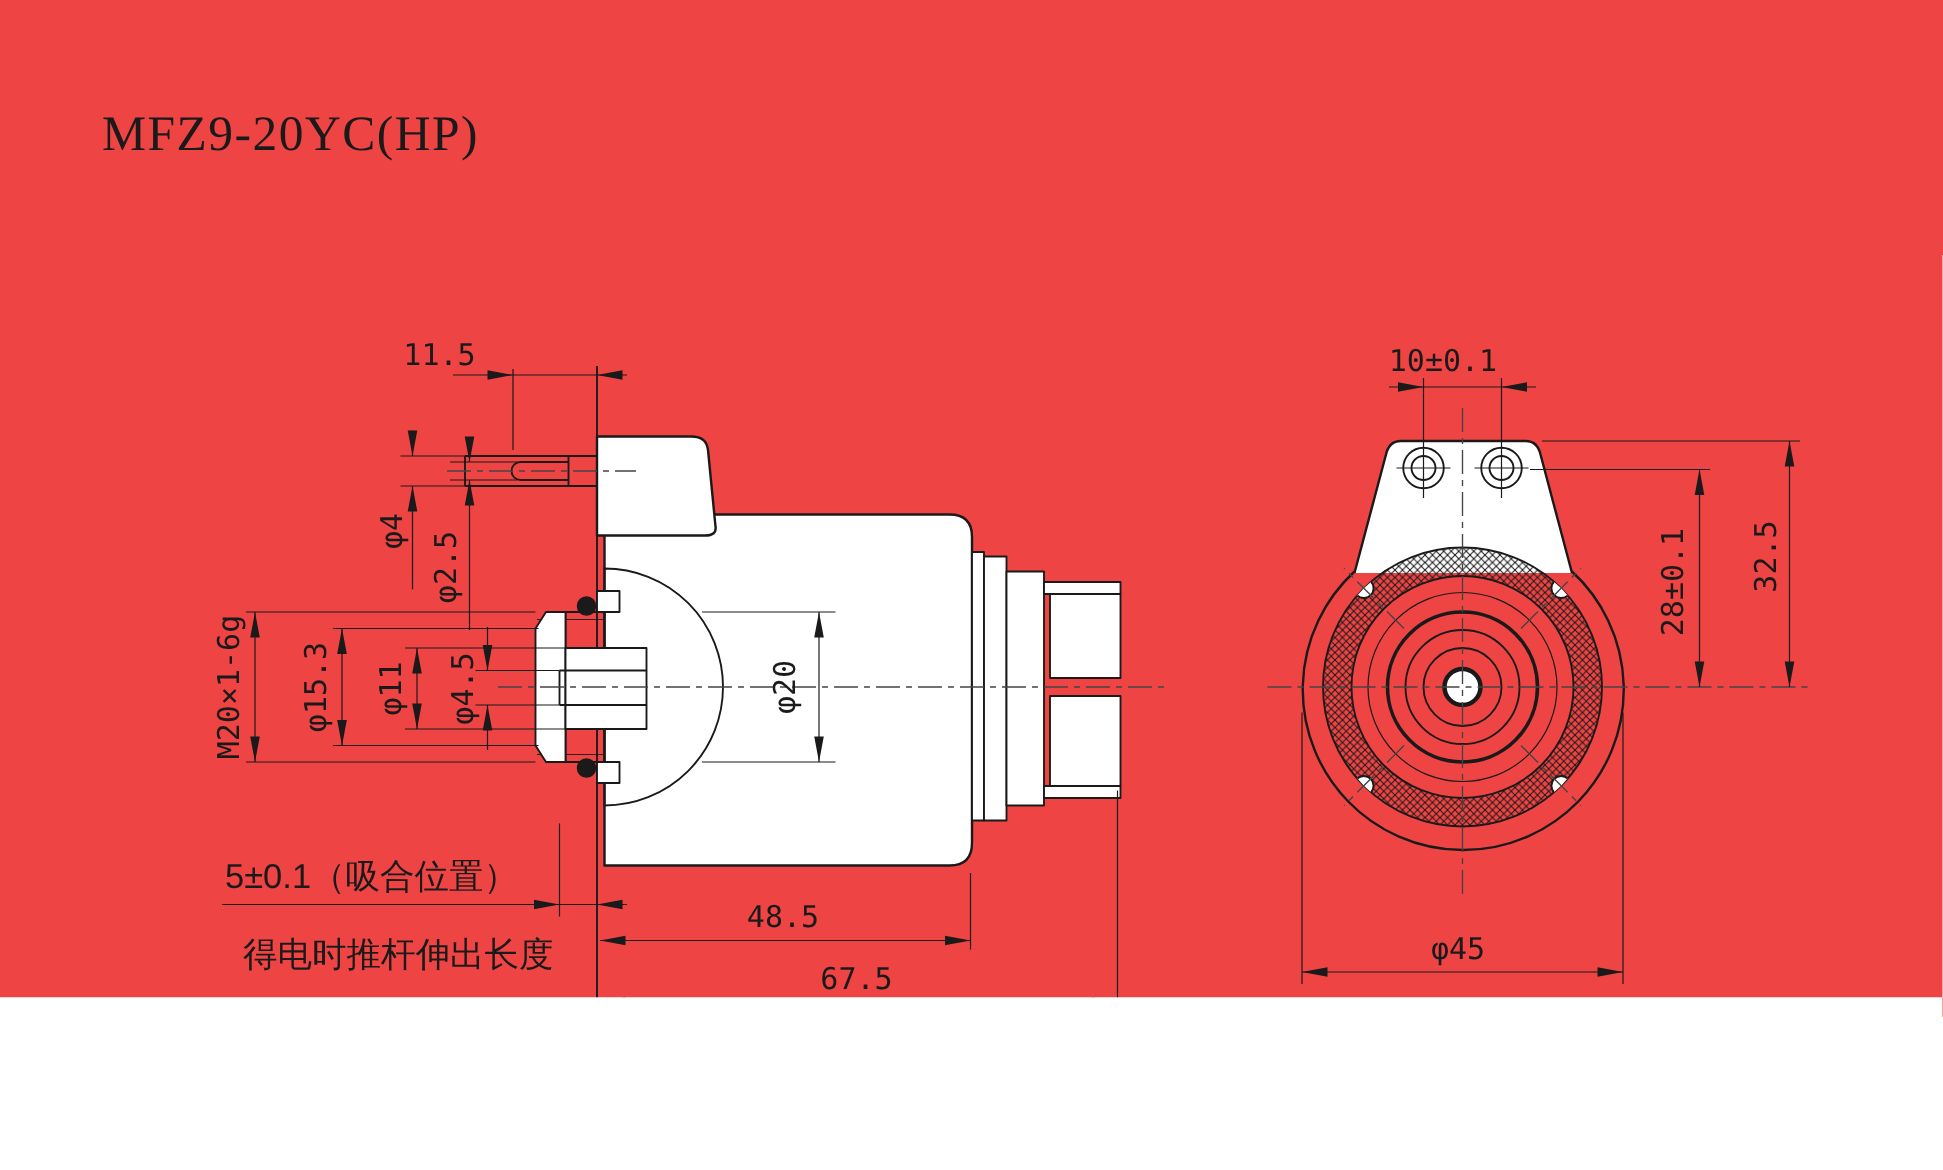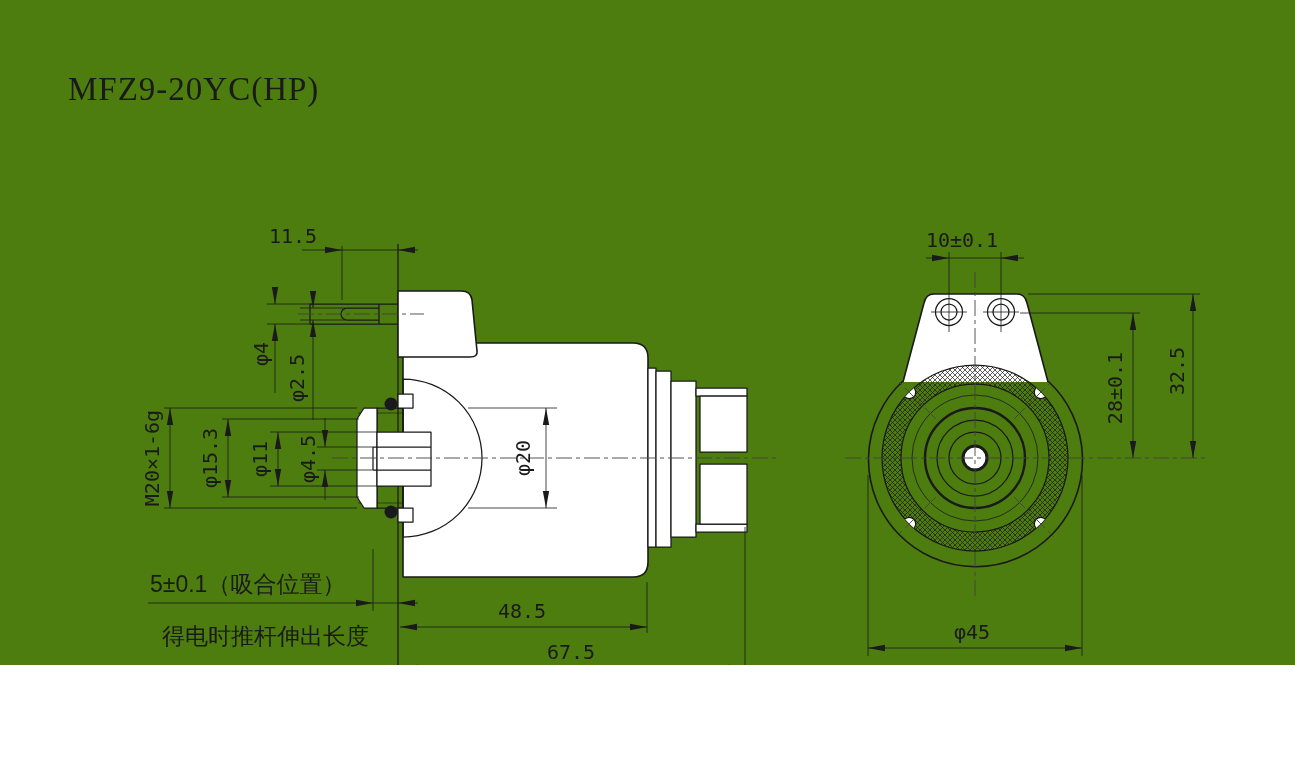--- a/index.html
+++ b/index.html
@@ -1,16 +1,16 @@
 <!DOCTYPE html>
 <html><head>
 <meta charset="utf-8">
 <style>
   html,body{margin:0;padding:0;background:#ffffff;}
-  .canvas{position:relative;width:1295px;height:665px;background:#4d7c0f;overflow:hidden;}
+  .canvas{position:relative;width:1295px;height:665px;background:#ef4444;overflow:hidden;}
   svg{position:absolute;left:0;top:0;}
   .ol  {stroke:#1a1a1a;fill:none;stroke-width:1.6;stroke-linejoin:round;}
   .ol2 {stroke:#1a1a1a;fill:none;stroke-width:1.25;stroke-linejoin:round;}
   .olw {stroke:#1a1a1a;fill:#ffffff;stroke-width:1.25;stroke-linejoin:round;}
   .olW {stroke:#1a1a1a;fill:#ffffff;stroke-width:1.6;stroke-linejoin:round;}
   .thin{stroke:#1a1a1a;fill:none;stroke-width:0.8;}
   .vthin{stroke:#1a1a1a;fill:none;stroke-width:0.6;}
   .cl  {stroke:#444444;fill:none;stroke-width:0.9;stroke-dasharray:16 4 4 4;}
   .arr {fill:#1a1a1a;stroke:none;}
   .dim {font-family:"DejaVu Sans Mono",monospace;font-size:20px;fill:#1a1a1a;}

